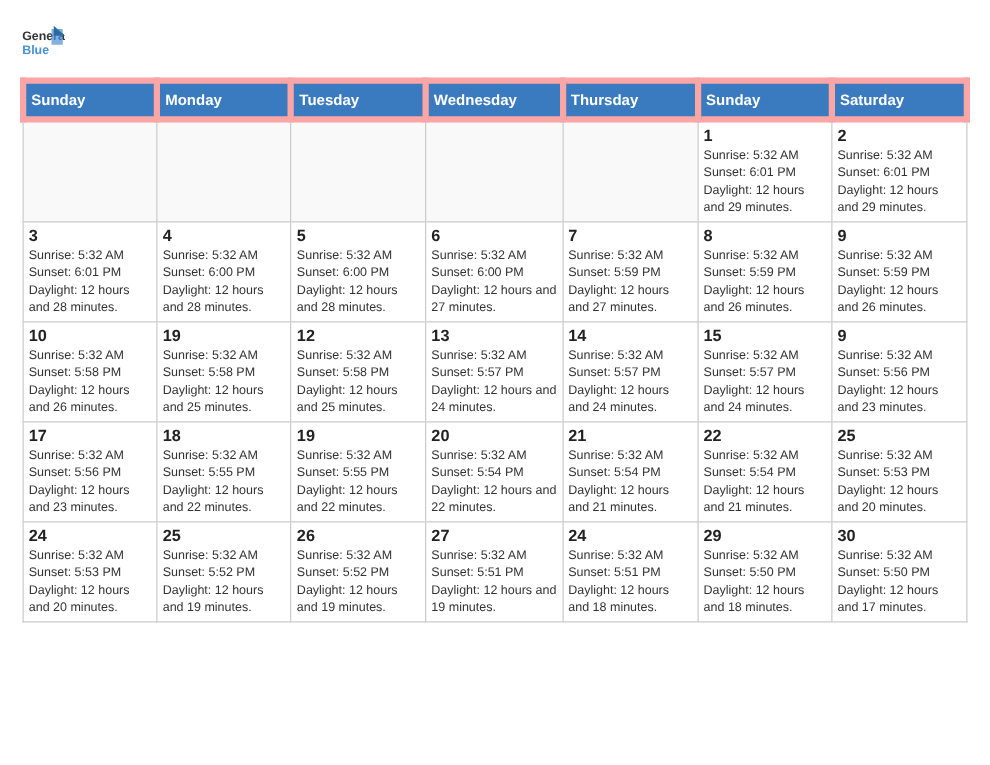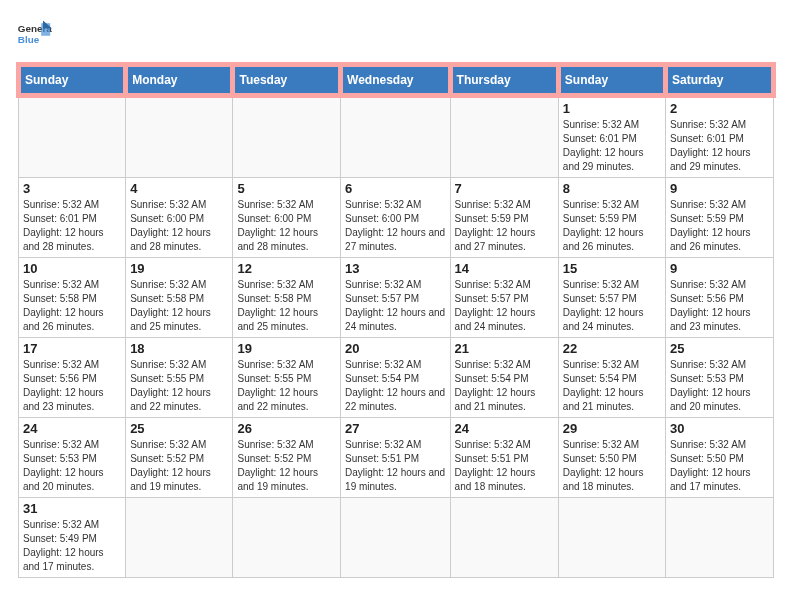--- a/index.html
+++ b/index.html
@@ -298,28 +298,14 @@
 Sunset: 5:50 PM
 Daylight: 12 hours and 18 minutes.</div>
         </td>
         <td>
           <span class="day-num">30</span>
           <div class="day-info" style="white-space: pre-line;">Sunrise: 5:32 AM
 Sunset: 5:50 PM
 Daylight: 12 hours and 17 minutes.</div>
         </td>
       </tr>
-      <tr>
-        <td>
-          <span class="day-num">31</span>
-          <div class="day-info" style="white-space: pre-line;">Sunrise: 5:32 AM
-Sunset: 5:49 PM
-Daylight: 12 hours and 17 minutes.</div>
-        </td>
-        <td class="empty-cell"></td>
-        <td class="empty-cell"></td>
-        <td class="empty-cell"></td>
-        <td class="empty-cell"></td>
-        <td class="empty-cell"></td>
-        <td class="empty-cell"></td>
-      </tr>
     </tbody>
 </table>
 
 </body></html>

